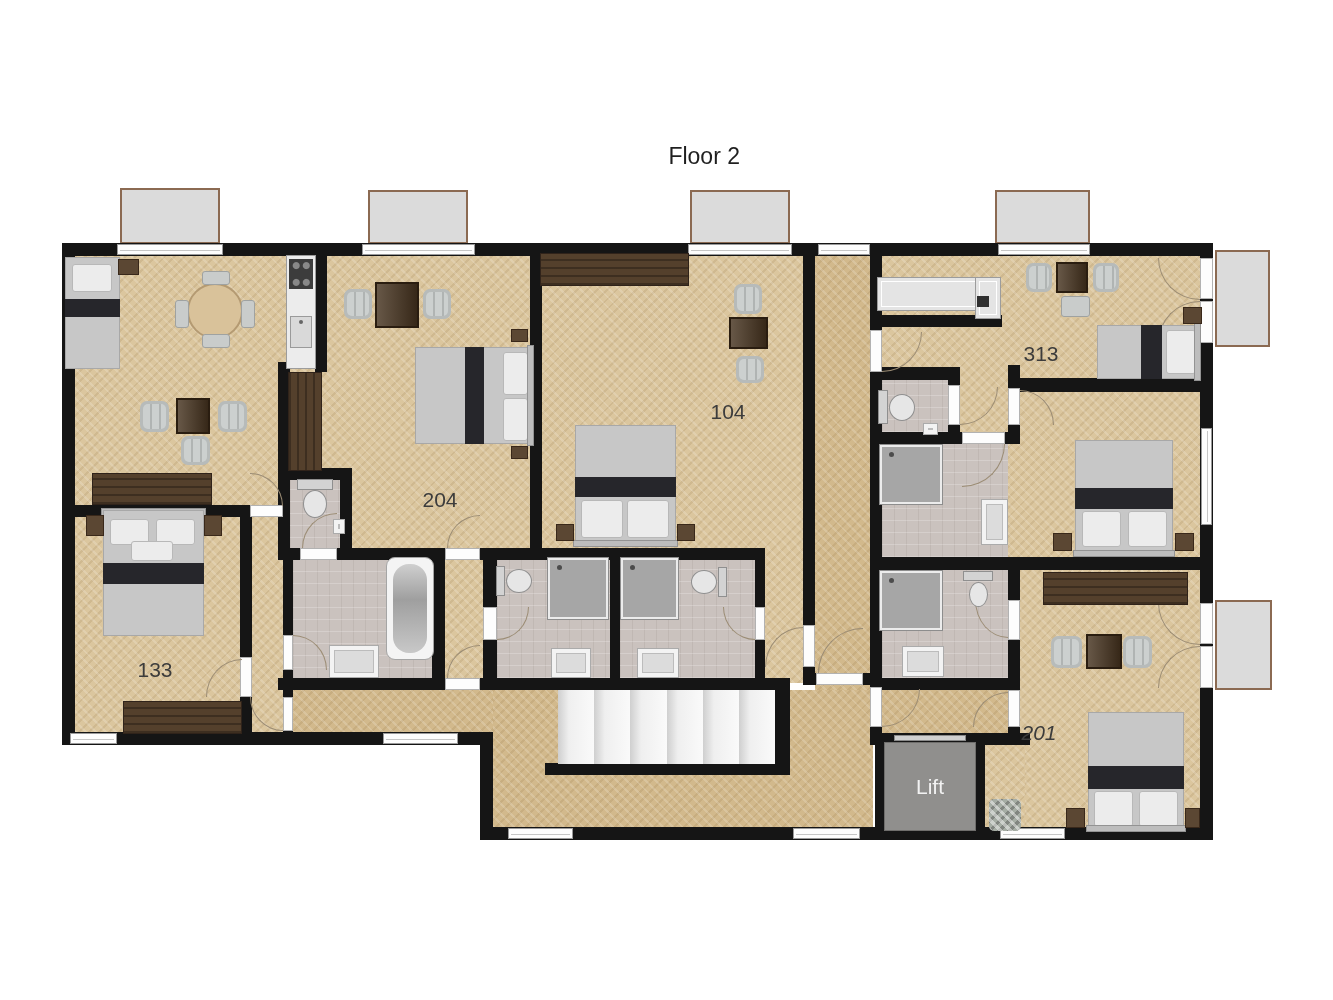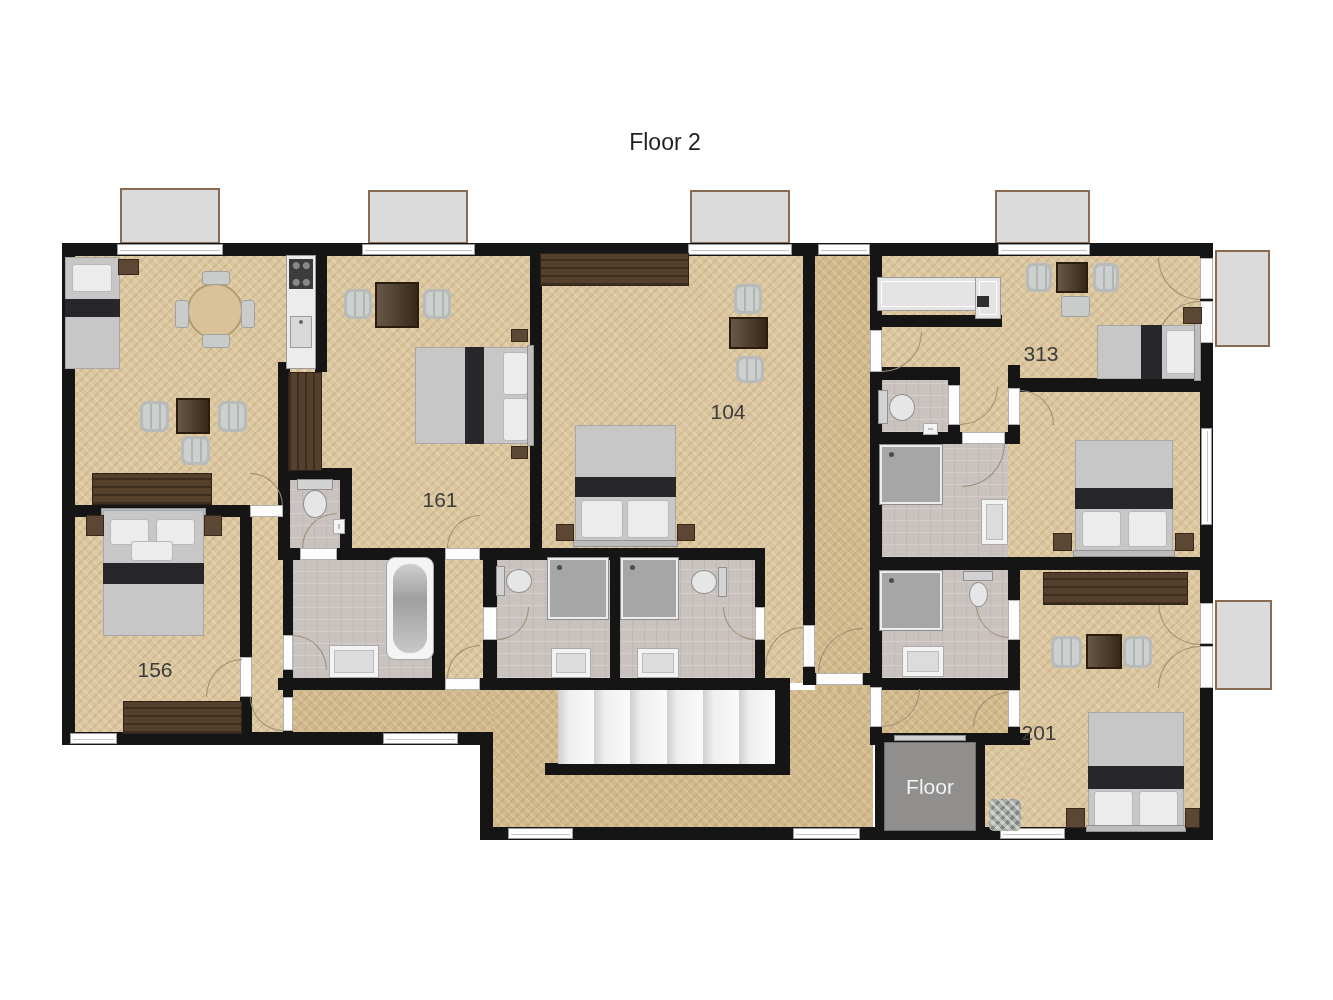--- a/index.html
+++ b/index.html
@@ -71,21 +71,21 @@
   .lift-doors{background:#d0d0d0;border:1px solid #8a8a8a;box-sizing:border-box;}
   .lbl{font-size:21px;color:#3c3c3c;text-align:center;line-height:26px;}
   .title{font-size:23px;color:#1f1f1f;text-align:center;line-height:32px;}
   .liftlbl{color:#f2f2f2;font-size:21px;display:flex;align-items:center;justify-content:center;}
 </style>
 </head>
 <body>
 
 <div class="plan">
 
-  <div class="title" style="left:590px;top:126px;width:150px;height:32px;">Floor 2</div>
+  <div class="title" style="left:590px;top:140px;width:150px;height:32px;text-align:right;">Floor 2</div>
 
   <div class="floor" style="left:75px;top:256px;width:740px;height:292px;"></div>
   <div class="floor" style="left:75px;top:517px;width:165px;height:215px;"></div>
   <div class="floor" style="left:252px;top:517px;width:31px;height:215px;"></div>
   <div class="floor" style="left:763px;top:548px;width:40px;height:135px;"></div>
   <div class="floor" style="left:445px;top:557px;width:38px;height:133px;"></div>
   <div class="floor cor" style="left:815px;top:256px;width:55px;height:434px;"></div>
   <div class="floor cor" style="left:283px;top:690px;width:210px;height:42px;"></div>
   <div class="floor cor" style="left:493px;top:690px;width:380px;height:137px;"></div>
   <div class="floor cor" style="left:873px;top:685px;width:157px;height:60px;"></div>
@@ -224,21 +224,21 @@
       <div class="step"></div>
       <div class="step"></div>
     <div class="step"></div>
       <div class="step"></div>
       <div class="step"></div>
   </div>
 
   <div class="w" style="left:875px;top:733px;width:110px;height:107px;"></div>
   <div class="lift-inner" style="left:884px;top:742px;width:92px;height:89px;"></div>
   <div class="lift-doors" style="left:894px;top:735px;width:72px;height:6px;"></div>
-  <div class="liftlbl" style="left:884px;top:742px;width:92px;height:89px;">Floor</div>
+  <div class="liftlbl" style="left:884px;top:742px;width:92px;height:89px;">Lift</div>
 
   <div class="mat" style="left:65px;top:257px;width:55px;height:112px;"></div>
   <div class="band" style="left:65px;top:299px;width:55px;height:18px;"></div>
   <div class="pil" style="left:72px;top:264px;width:40px;height:28px;"></div>
   <div class="nst" style="left:118px;top:259px;width:21px;height:16px;"></div>
   <div class="rtbl" style="left:187px;top:283px;width:56px;height:56px;"></div>
   <div class="chair" style="left:202px;top:271px;width:28px;height:14px;"></div>
   <div class="chair" style="left:175px;top:300px;width:14px;height:28px;"></div>
   <div class="chair" style="left:241px;top:300px;width:14px;height:28px;"></div>
   <div class="chair" style="left:202px;top:334px;width:28px;height:14px;"></div>
@@ -335,19 +335,19 @@
   <div class="ach" style="left:1123px;top:636px;width:29px;height:32px;"></div>
   <div class="mat" style="left:1088px;top:712px;width:96px;height:118px;"></div>
   <div class="band" style="left:1088px;top:766px;width:96px;height:23px;"></div>
   <div class="pil" style="left:1094px;top:791px;width:39px;height:36px;"></div>
   <div class="pil" style="left:1139px;top:791px;width:39px;height:36px;"></div>
   <div class="hb" style="left:1086px;top:825px;width:100px;height:7px;"></div>
   <div class="nst" style="left:1066px;top:808px;width:19px;height:20px;"></div>
   <div class="nst" style="left:1185px;top:808px;width:15px;height:20px;"></div>
   <div class="basket" style="left:989px;top:799px;width:32px;height:32px;"></div>
 
-  <div class="lbl" style="left:1004px;top:720px;width:70px;height:26px;">201</div>
+  <div class="lbl" style="left:1004px;top:720px;width:70px;height:26px;font-style:italic;">201</div>
   <div class="lbl" style="left:1006px;top:341px;width:70px;height:26px;">313</div>
   <div class="lbl" style="left:693px;top:399px;width:70px;height:26px;">104</div>
-  <div class="lbl" style="left:405px;top:487px;width:70px;height:26px;">161</div>
-  <div class="lbl" style="left:120px;top:657px;width:70px;height:26px;">156</div>
+  <div class="lbl" style="left:405px;top:487px;width:70px;height:26px;">204</div>
+  <div class="lbl" style="left:120px;top:657px;width:70px;height:26px;">133</div>
 
 </div>
 
 </body></html>

